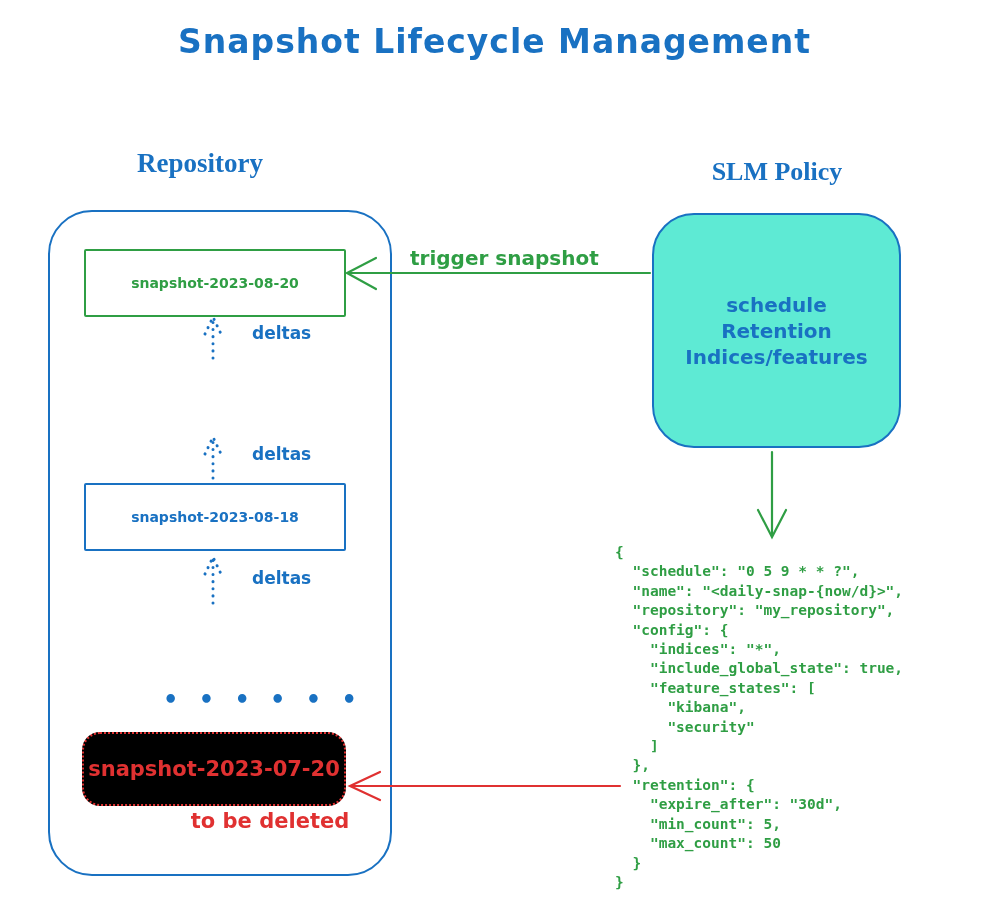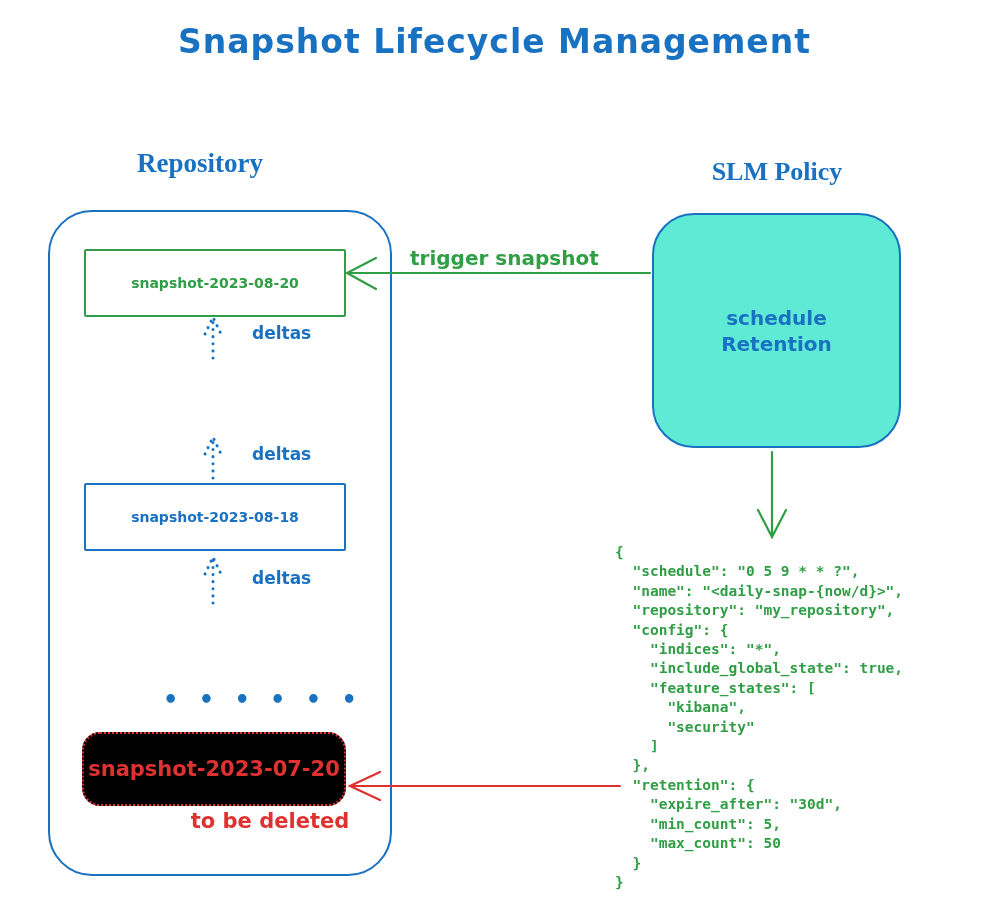--- a/index.html
+++ b/index.html
@@ -92,20 +92,21 @@
   <div class="deltas-label deltas-3">deltas</div>
 
   <div class="ellipsis-dots">• • • • • •</div>
 
   <div class="snap-expired">snapshot-2023-07-20</div>
   <div class="to-delete">to be deleted</div>
 
   <div class="slm-box">
     <div class="slm-line">schedule</div>
     <div class="slm-line">Retention</div>
+    <div class="slm-line">Indices/features</div>
   </div>
 
   <div class="trigger-label">trigger snapshot</div>
 
   <pre class="policy-code">{
   "schedule": "0 5 9 * * ?",
   "name": "&lt;daily-snap-{now/d}&gt;",
   "repository": "my_repository",
   "config": {
     "indices": "*",

